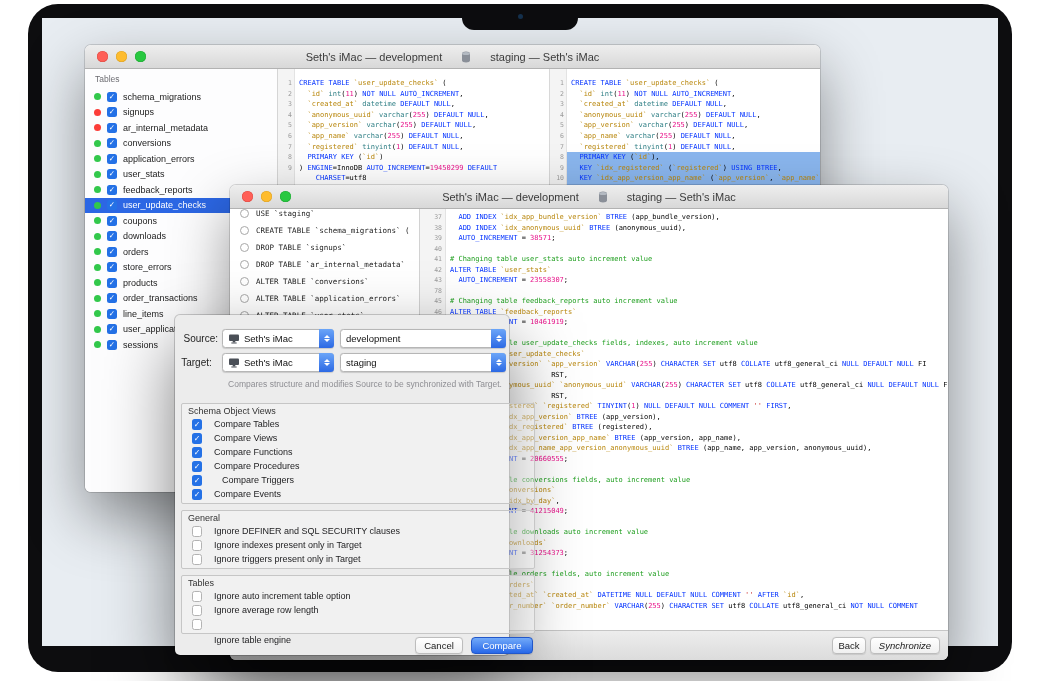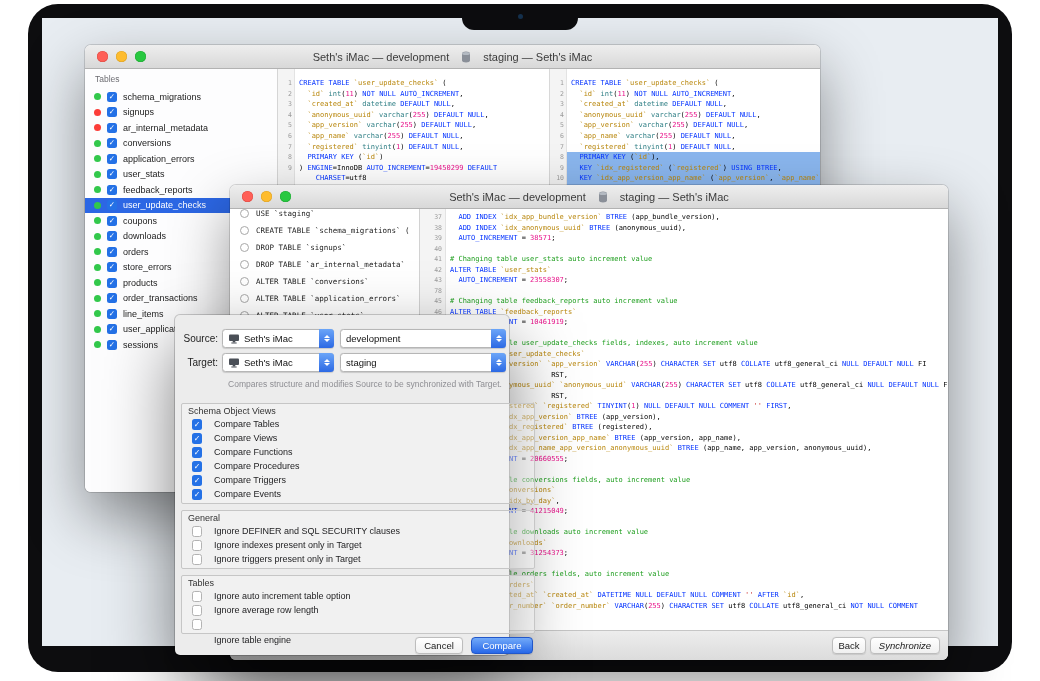--- a/index.html
+++ b/index.html
@@ -16,21 +16,21 @@
   .notch{position:absolute;left:462px;top:4px;width:116px;height:26px;background:#0d0d0f;border-radius:0 0 12px 12px;z-index:2;}
   .camera{position:absolute;left:55.5px;top:10px;width:5px;height:5px;border-radius:50%;background:#15314d;}
 
   
   .window{position:absolute;background:#fff;border-radius:6px;
     box-shadow:0 25px 60px rgba(0,0,0,.42),0 0 0 1px rgba(0,0,0,.14);}
   .titlebar{position:absolute;top:0;left:0;right:0;height:24px;
     background:linear-gradient(#eeeeee,#d8d8d8);border-bottom:1px solid #b2b2b2;
     border-radius:6px 6px 0 0;display:flex;align-items:center;justify-content:center;
     font-size:11px;color:#3b3b3b;}
-  .title{display:flex;align-items:center;gap:12px;white-space:nowrap;}
+  .title{display:flex;align-items:center;gap:19px;white-space:nowrap;}
   .lights{position:absolute;left:12px;top:6px;display:flex;gap:8px;}
   .light{width:11px;height:11px;border-radius:50%;}
   .l-red{background:#ff5f57;box-shadow:inset 0 0 0 .5px #dd4a42;}
   .l-yellow{background:#febc2e;box-shadow:inset 0 0 0 .5px #dba225;}
   .l-green{background:#28c840;box-shadow:inset 0 0 0 .5px #1fa833;}
 
   
   .win-back{left:85px;top:45px;width:735px;height:447px;z-index:3;}
   .sidebar{position:absolute;left:0;top:24px;bottom:0;width:193px;background:#fdfdfe;
     border-right:1px solid #d5d5d5;border-radius:0 0 0 6px;overflow:hidden;}
@@ -87,21 +87,21 @@
     box-shadow:0 .5px 1px rgba(0,0,0,.1);cursor:default;}
   .btn.primary{background:linear-gradient(#72aaf9,#2767e8);border-color:#2257c9;color:#fff;}
   .btn-back{right:82px;top:6px;width:34px;}
   .btn-sync{right:8px;top:6px;width:70px;font-style:italic;}
 
   
   .dialog{position:absolute;left:175px;top:315px;width:334px;height:340px;background:#ececec;
     border-radius:5px;z-index:5;
     box-shadow:0 30px 70px rgba(0,0,0,.5),0 0 0 1px rgba(0,0,0,.18);}
   .fieldlabel{position:absolute;left:0;width:43px;text-align:right;font-size:10px;color:#1e1e1e;line-height:19px;}
-  .lbl-source{top:14px;} .lbl-target{top:38px;}
+  .lbl-source{top:14px;} .lbl-target{top:38px;text-align:center;}
   .popup{position:absolute;height:19px;background:#fff;border:1px solid #b6b6b6;border-radius:3.5px;
     display:flex;align-items:center;padding:0 18px 0 5px;font-size:9.5px;color:#111;
     box-shadow:0 .5px 1px rgba(0,0,0,.15);white-space:nowrap;}
   .popup .mac-icon{margin-right:4px;display:flex;}
   .stepper{position:absolute;right:-1px;top:-1px;bottom:-1px;width:15px;
     background:linear-gradient(#6ba5f8,#2c69e4);border-radius:0 3.5px 3.5px 0;
     display:flex;flex-direction:column;align-items:center;justify-content:center;gap:1.5px;}
   .stepper .tri.up{border-bottom-color:#fff;}
   .stepper .tri.down{border-top-color:#fff;}
   .pu-source-host{left:47px;top:14px;width:112px;}
@@ -401,21 +401,21 @@
           <div class="optrow">
             <span class="cb on">✓</span>
             <span style="margin-left: 6px;">Compare Functions</span>
           </div>
           <div class="optrow">
             <span class="cb on">✓</span>
             <span style="margin-left: 6px;">Compare Procedures</span>
           </div>
           <div class="optrow">
             <span class="cb on">✓</span>
-            <span style="margin-left: 6px;">Compare Triggers</span>
+            <span style="margin-left: 14px;">Compare Triggers</span>
           </div>
           <div class="optrow">
             <span class="cb on">✓</span>
             <span style="margin-left: 6px;">Compare Events</span>
           </div>
         </div>
         <div class="groupbox">
           <div class="gtitle">General</div>
           <div class="optrow">
             <span class="cb off"></span>

